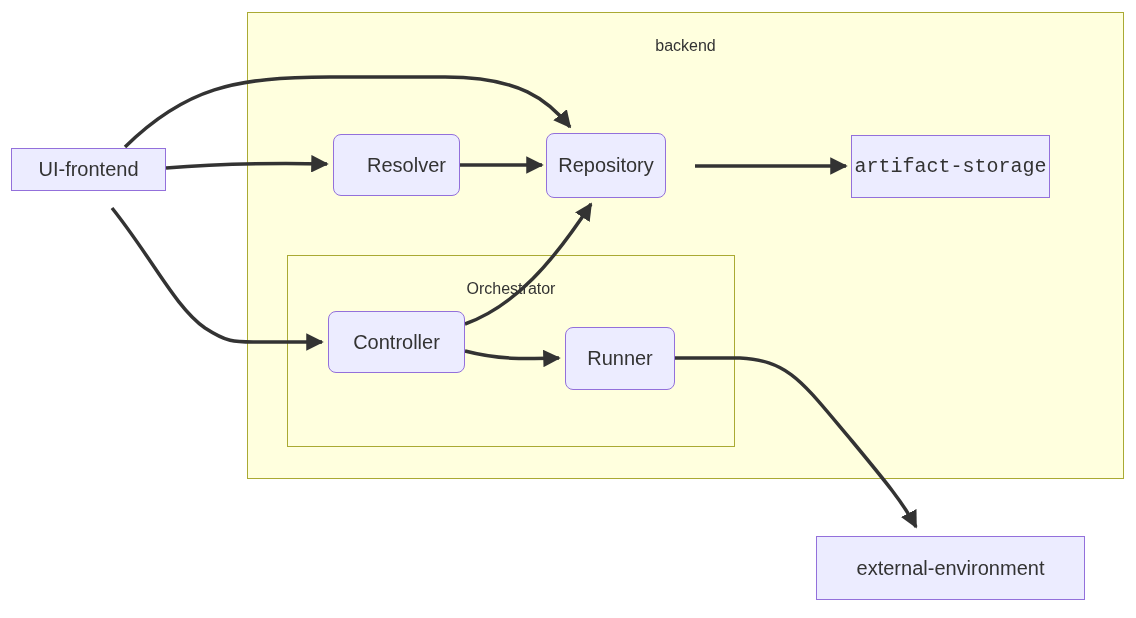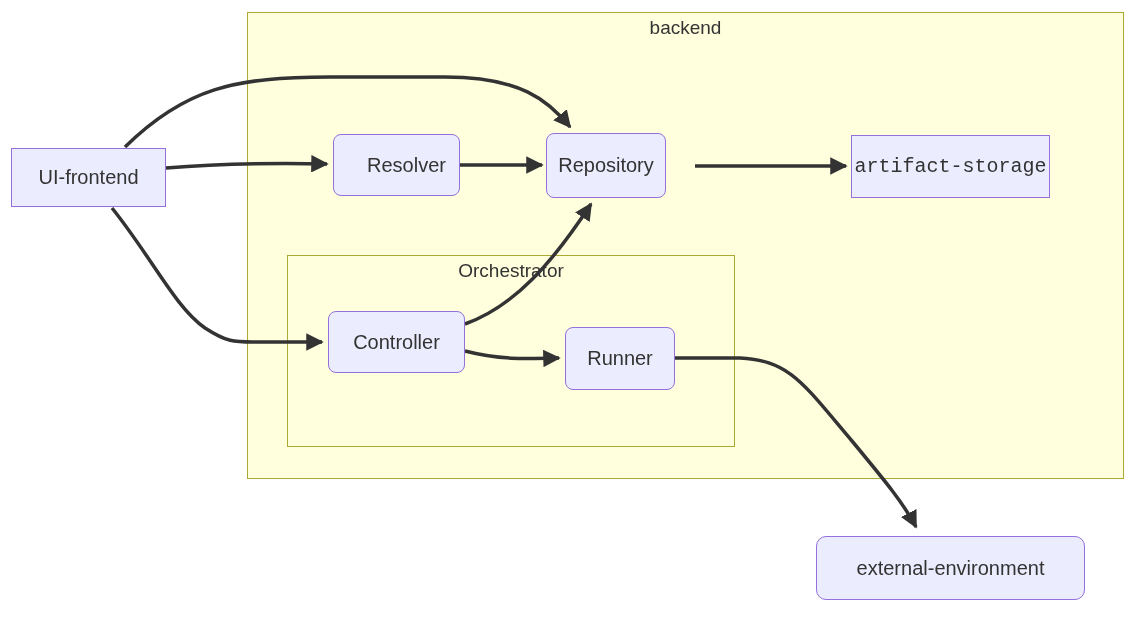--- a/index.html
+++ b/index.html
@@ -27,22 +27,22 @@
   .cluster {
     position: absolute;
     background: var(--cluster-fill);
     border: 1px solid var(--cluster-border);
   }
   .cluster-backend { left: 247px; top: 12px; width: 877px; height: 467px; }
   .cluster-orchestrator { left: 287px; top: 255px; width: 448px; height: 192px; }
   .cluster-label {
     width: 100%;
     text-align: center;
-    font-size: 19px;
-    padding-top: 4px;
+    font-size: 16px;
+    padding-top: 24px;
     color: var(--text-color);
   }
   .edges {
     position: absolute;
     left: 0; top: 0;
     pointer-events: none;
   }
   .edge {
     fill: none;
     stroke: var(--edge-color);
@@ -55,27 +55,27 @@
     background: var(--node-fill);
     border: 1.3px solid var(--node-border);
     display: flex;
     align-items: center;
     justify-content: center;
     font-size: 20px;
     color: var(--text-color);
     white-space: nowrap;
   }
   .node.rounded { border-radius: 8px; }
-  #node-ui-frontend        { left: 11px;  top: 148px; width: 155px; height: 59px; }
+  #node-ui-frontend        { left: 11px;  top: 148px; width: 155px; height: 43px; }
   #node-resolver           { left: 333px; top: 134px; width: 127px; height: 62px; padding-left: 20px; }
   #node-repository         { left: 546px; top: 133px; width: 120px; height: 65px; }
   #node-artifact-storage   { left: 851px; top: 135px; width: 199px; height: 63px; font-family: Liberation Mono, monospace; }
   #node-controller         { left: 328px; top: 311px; width: 137px; height: 62px; }
   #node-runner             { left: 565px; top: 327px; width: 110px; height: 63px; }
-  #node-external-environment { left: 816px; top: 536px; width: 269px; height: 64px; border-radius: 10px; }
+  #node-external-environment { left: 816px; top: 536px; width: 269px; height: 64px; }
 </style>
 </head>
 <body>
 
 <div class="canvas">
 
   <div class="cluster cluster-backend">
     <div class="cluster-label">backend</div>
   </div>
 

